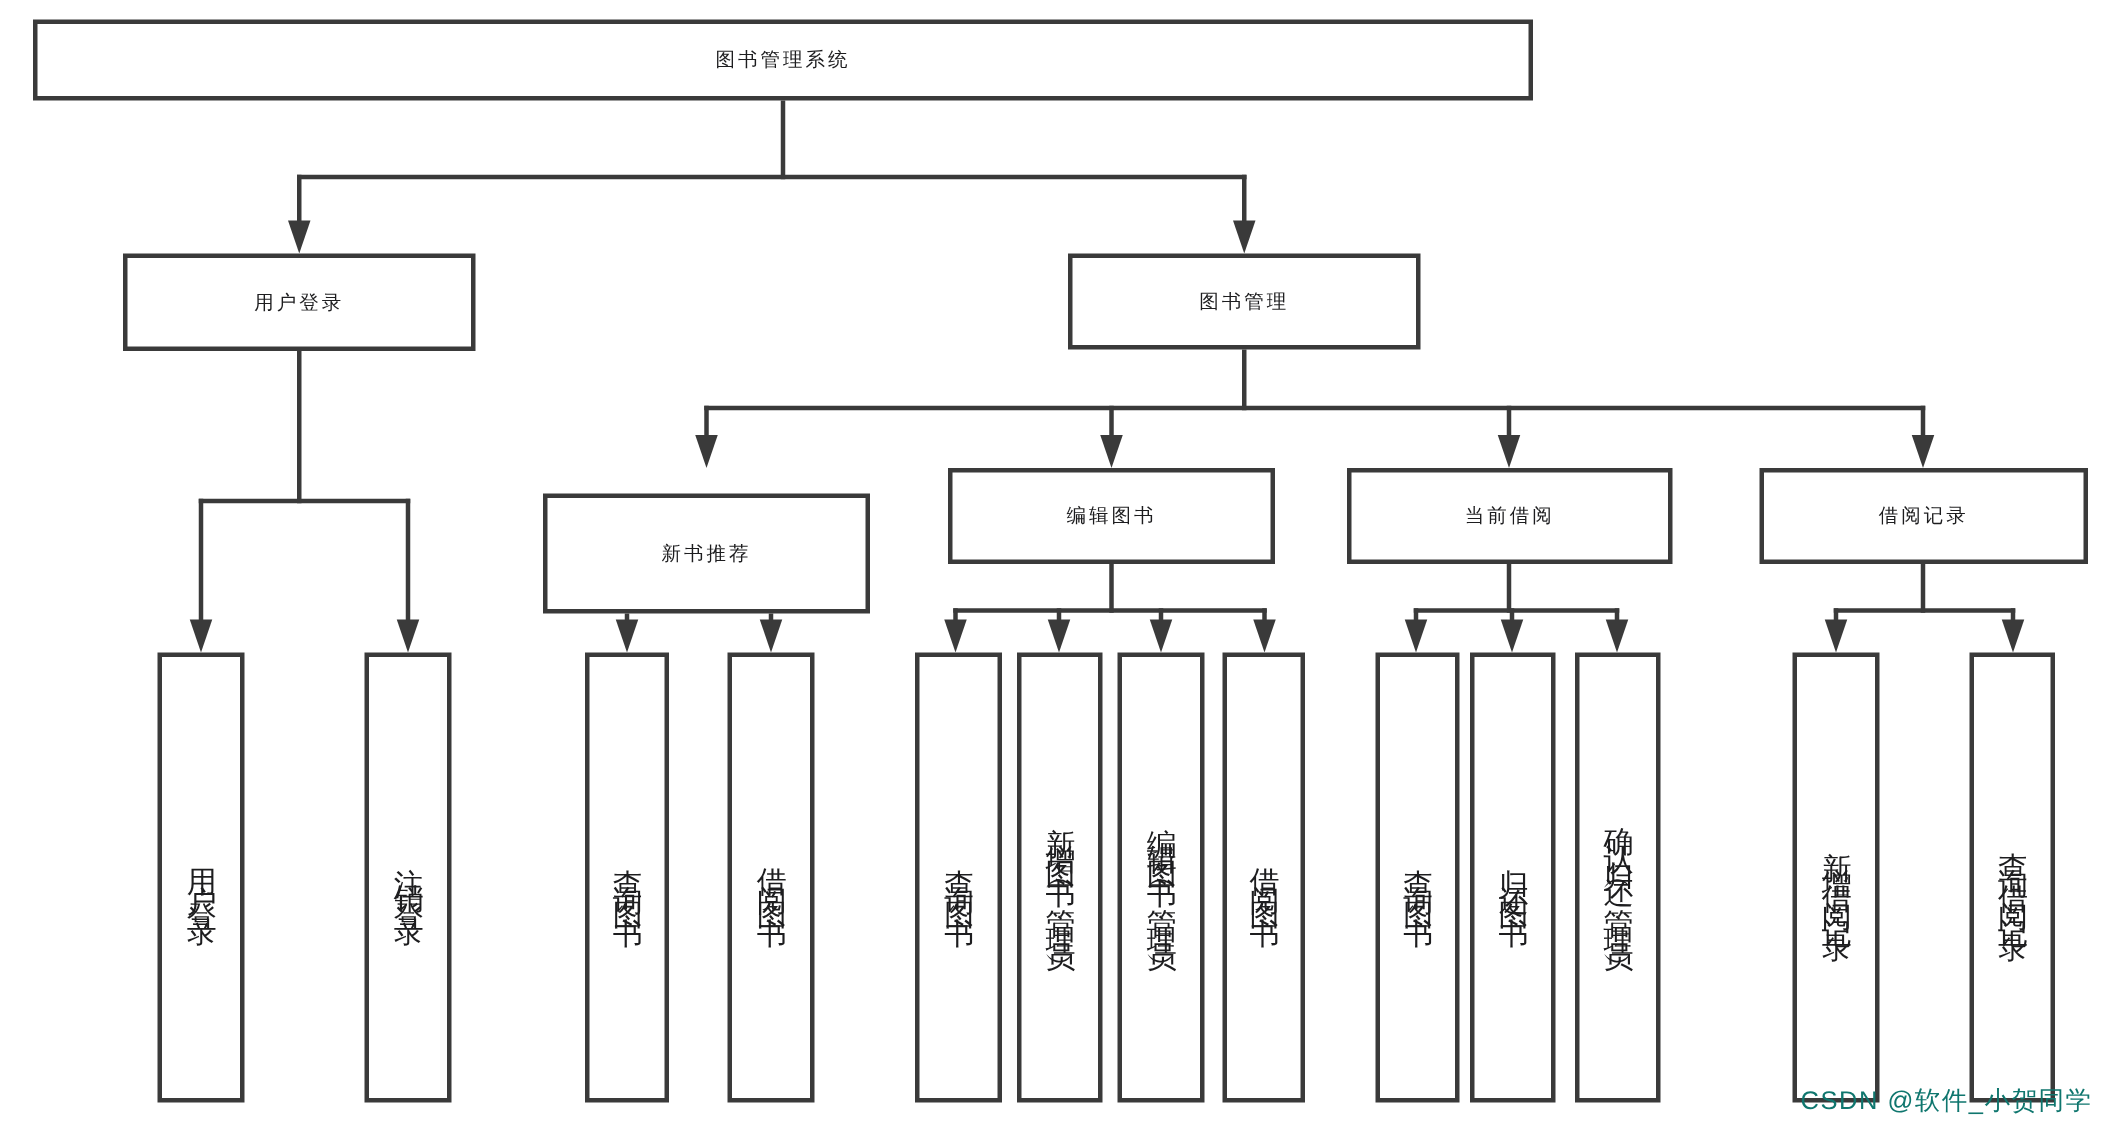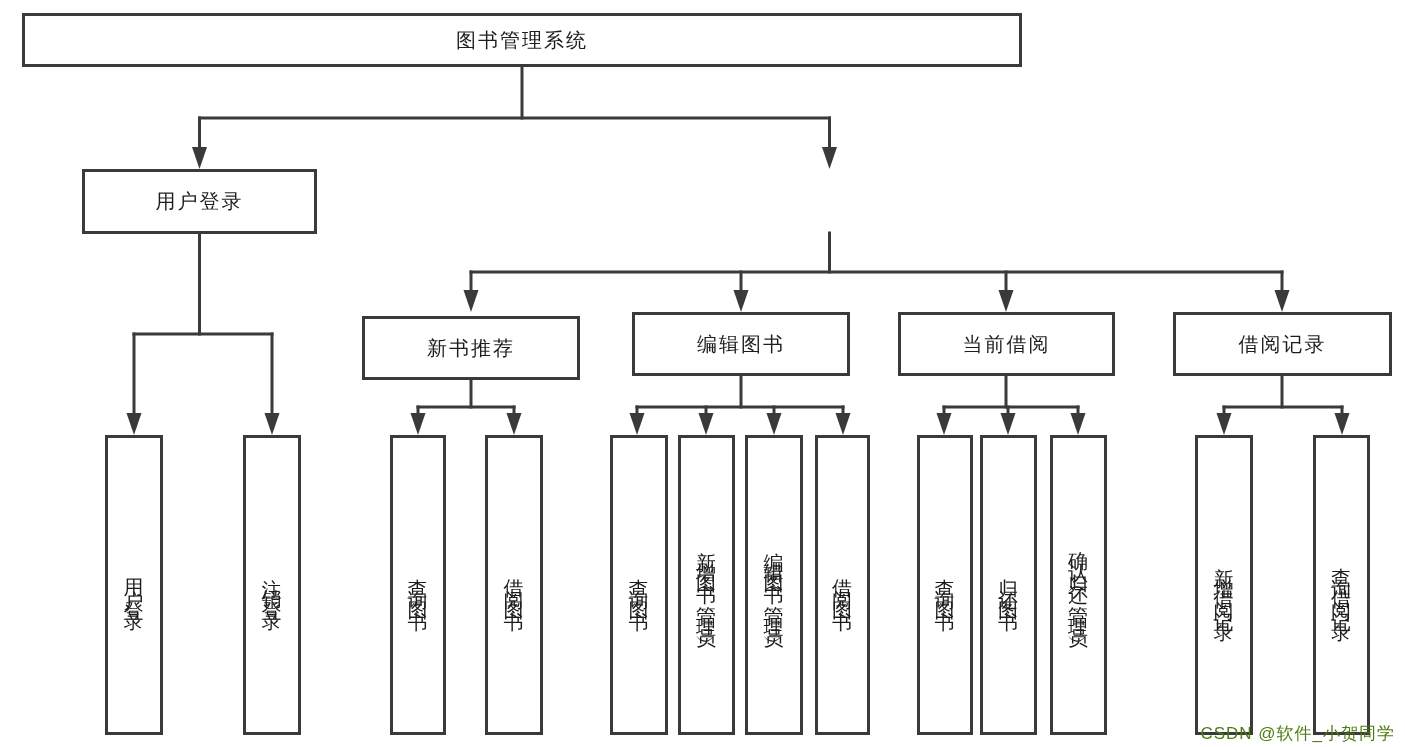--- a/index.html
+++ b/index.html
@@ -26,37 +26,37 @@
     position: absolute;
     box-sizing: border-box;
     border: 3px solid #3a3a3a;
     background: #ffffff;
     display: flex;
     align-items: center;
     justify-content: center;
     color: #1d1d1f;
   }
   .hlabel {
-    font-size: 20px;
+    font-size: 13px;
     letter-spacing: 2px;
     white-space: nowrap;
   }
   .vlabel {
     writing-mode: vertical-rl;
     font-size: 20px;
     letter-spacing: 11px;
     line-height: 1;
     white-space: nowrap;
   }
   .watermark {
     position: absolute;
     right: 10px;
     bottom: 2px;
     font-size: 17px;
-    color: #4d7c0f;
+    color: #0f766e;
     letter-spacing: 1px;
     white-space: nowrap;
     text-align: center;
   }
 </style>
 </head>
 <body>
 
 <div class="canvas">
 
@@ -126,22 +126,25 @@
     </g>
   </svg>
 
   <div class="node" style="left:22px; top:13px; width:1000px; height:54px;">
     <span class="hlabel">图书管理系统</span>
   </div>
 
   <div class="node" style="left:82px; top:169px; width:235px; height:65px;">
     <span class="hlabel">用户登录</span>
   </div>
+  <div class="node" style="left:712px; top:169px; width:235px; height:64px;">
+    <span class="hlabel">图书管理</span>
+  </div>
 
-  <div class="node" style="left:362px; top:316px; width:218px; height:64px;">
+  <div class="node" style="left:362px; top:329px; width:218px; height:80px;">
     <span class="hlabel">新书推荐</span>
   </div>
   <div class="node" style="left:632px; top:312px; width:218px; height:64px;">
     <span class="hlabel">编辑图书</span>
   </div>
   <div class="node" style="left:1173px; top:312px; width:219px; height:64px;">
     <span class="hlabel">借阅记录</span>
   </div>
   <div class="node" style="left:898px; top:312px; width:217px; height:64px;">
     <span class="hlabel">当前借阅</span>

